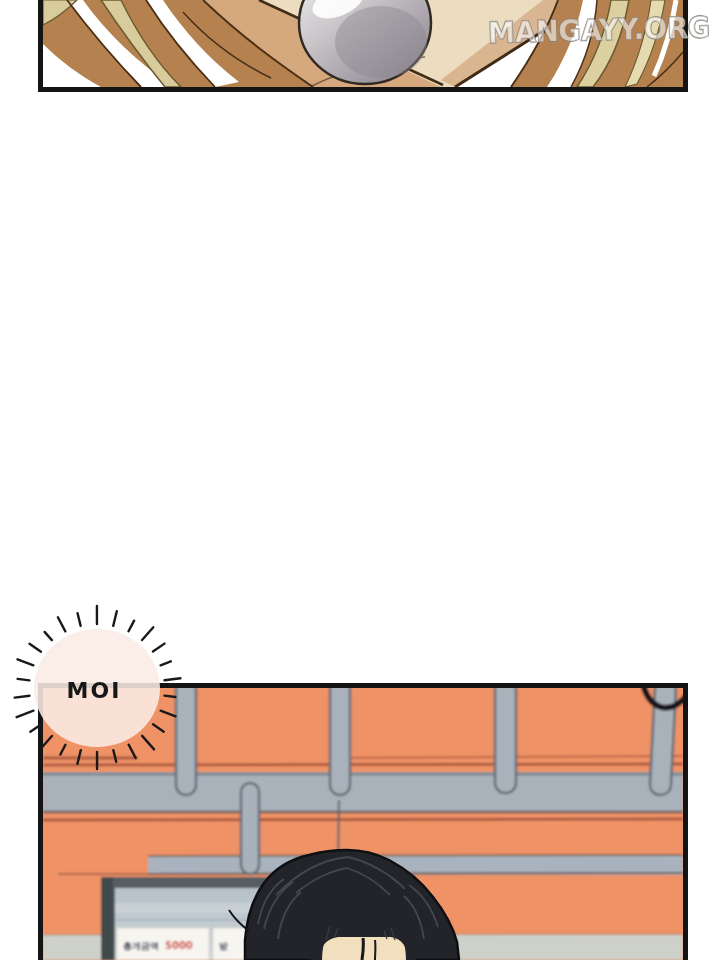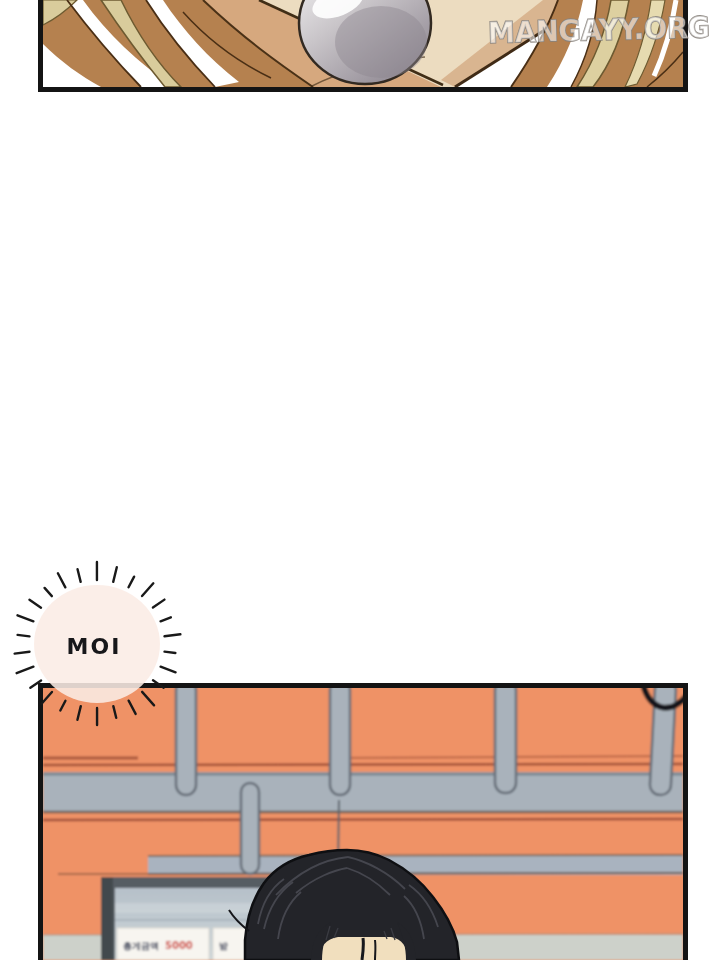--- a/index.html
+++ b/index.html
@@ -3,21 +3,21 @@
 <meta charset="utf-8">
 <style>
   html,body{margin:0;padding:0;background:#ffffff;}
   .page{position:relative;width:720px;height:960px;background:#ffffff;overflow:hidden;
         font-family:"DejaVu Sans","Liberation Sans",sans-serif;}
   .panel-top{position:absolute;left:38px;top:0;width:650px;height:92px;box-sizing:border-box;
              border:5px solid #141414;border-top:none;background:#fff;}
   .panel-bottom{position:absolute;left:38px;top:683px;width:650px;height:277px;box-sizing:border-box;
                 border:5px solid #141414;border-bottom:none;background:#ef9266;}
   .watermark{position:absolute;left:478px;top:2px;width:240px;height:54px;transform:rotate(-1.5deg);}
-  .bubble-overlay{position:absolute;left:8px;top:560px;width:180px;height:170px;}
+  .bubble-overlay{position:absolute;left:8px;top:604px;width:180px;height:170px;}
   svg{display:block;}
   .moi{font-family:"DejaVu Sans","Liberation Sans",sans-serif;font-weight:bold;
        font-size:22px;letter-spacing:2px;fill:#17171a;}
   .wmtext{font-family:"DejaVu Sans","Liberation Sans",sans-serif;font-weight:bold;font-size:29px;
           fill:rgba(255,255,255,0.55);stroke:rgba(135,130,124,0.9);stroke-width:1.6px;paint-order:stroke;}
   .signdark{font-family:"DejaVu Sans","Liberation Sans",sans-serif;font-size:9px;font-weight:bold;fill:#3c4258;}
   .signred{font-family:"DejaVu Sans","Liberation Sans",sans-serif;font-size:10px;font-weight:bold;fill:#cf4840;}
 </style>
 </head>
 <body>

